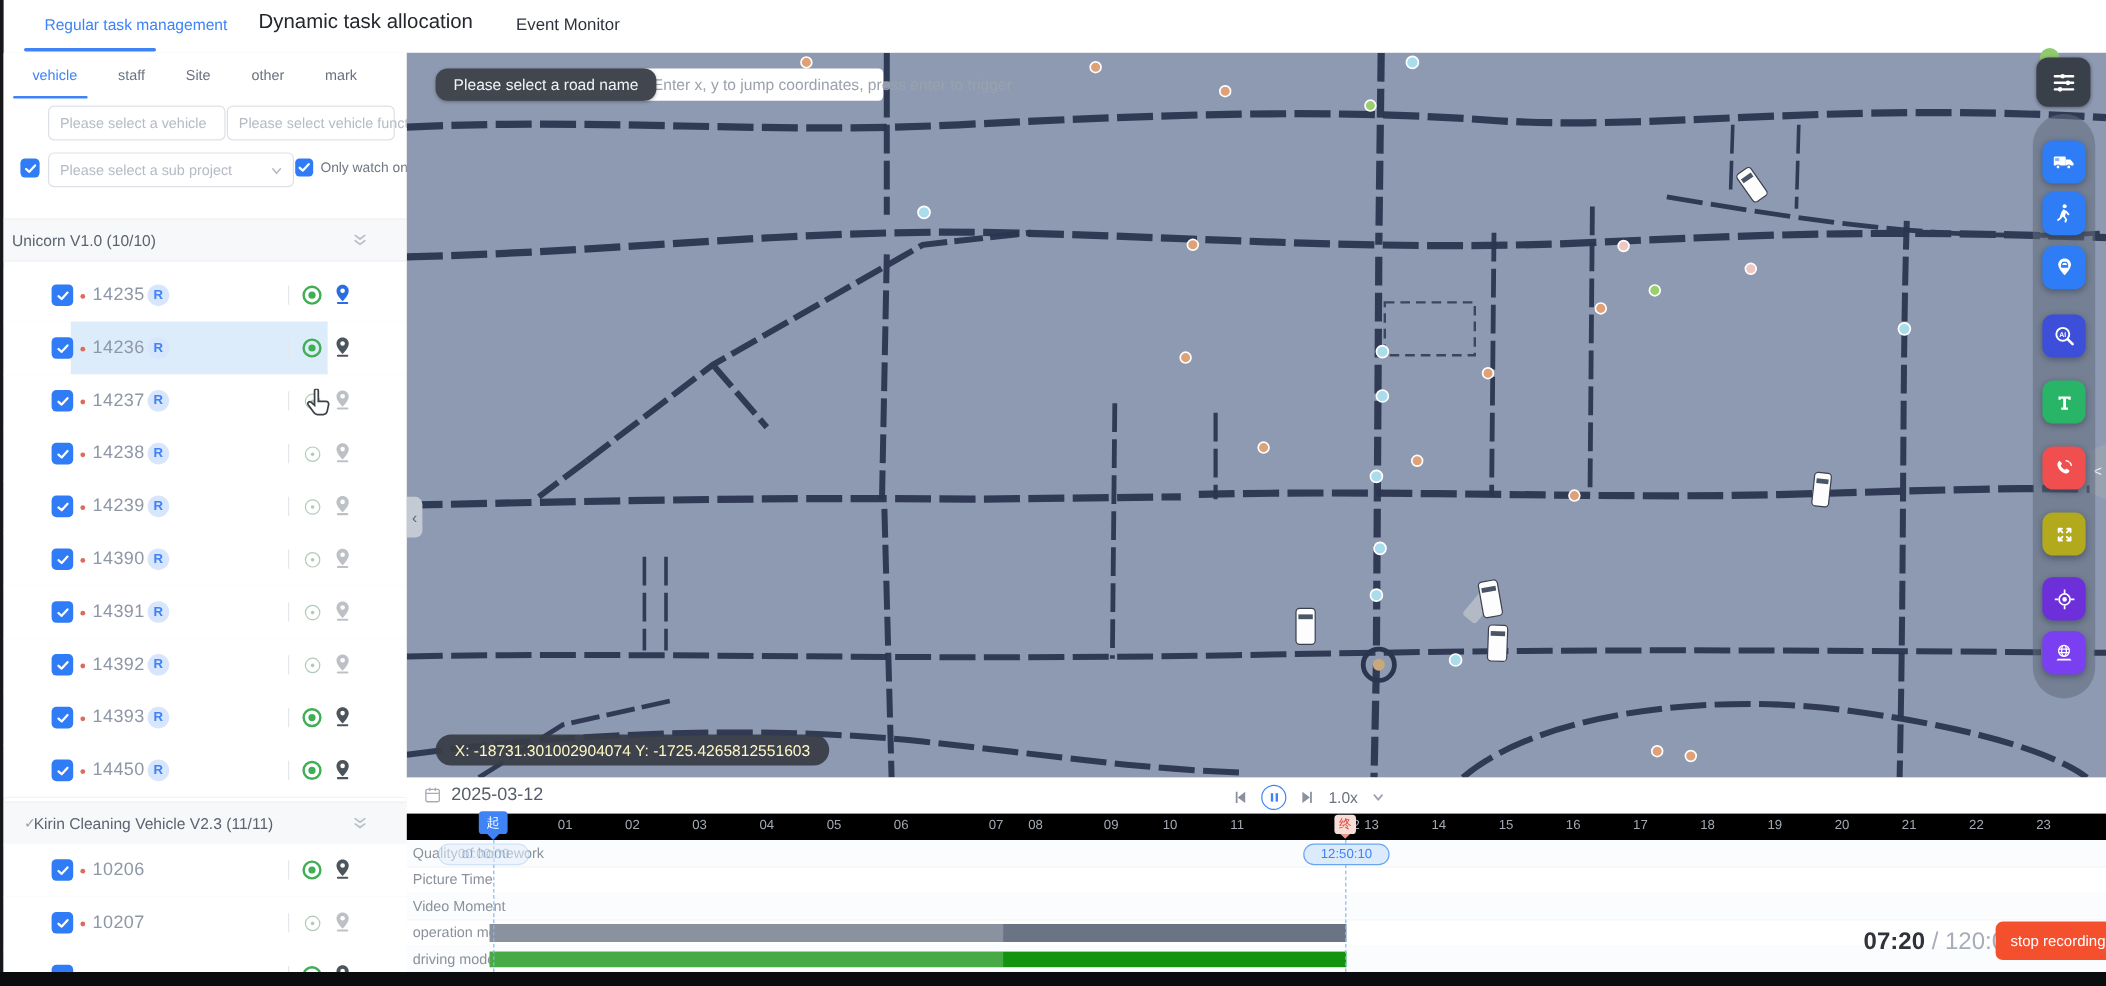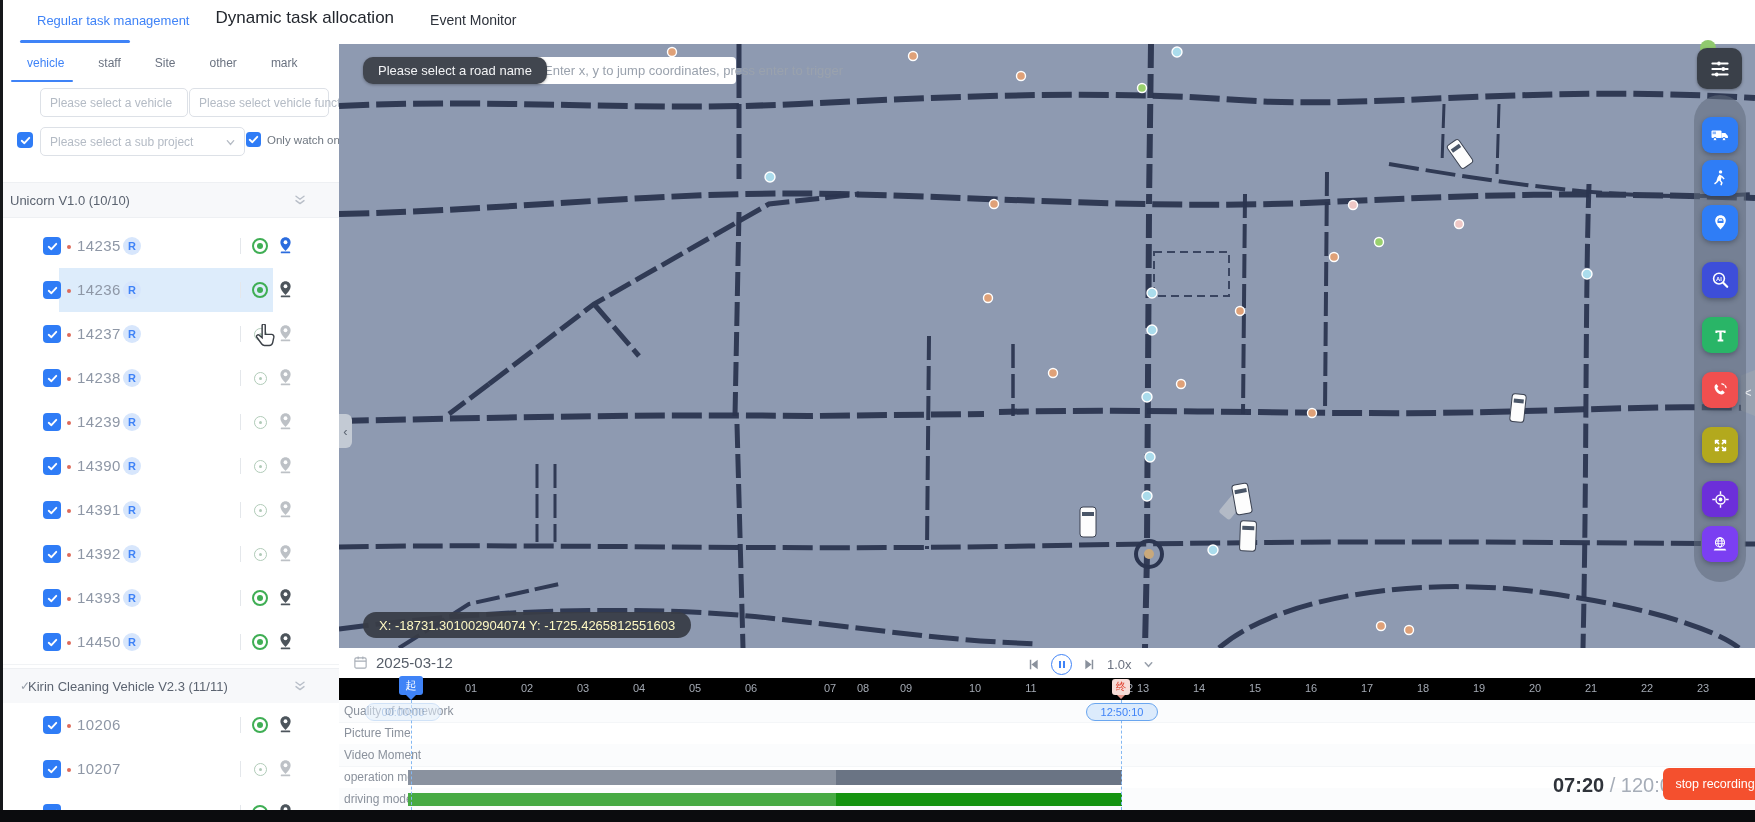--- a/index.html
+++ b/index.html
@@ -533,21 +533,21 @@
   <div id="ruler">
       <span class="hlabel" style="left: 63px;">00</span>
       <span class="hlabel" style="left: 119px;">01</span>
       <span class="hlabel" style="left: 175px;">02</span>
       <span class="hlabel" style="left: 231px;">03</span>
       <span class="hlabel" style="left: 287px;">04</span>
       <span class="hlabel" style="left: 343px;">05</span>
       <span class="hlabel" style="left: 399px;">06</span>
       <span class="hlabel" style="left: 455px; margin-left: 23px;">07</span>
       <span class="hlabel" style="left: 511px;">08</span>
-      <span class="hlabel" style="left: 554px;">09</span>
+      <span class="hlabel" style="left: 574px;">09</span>
       <span class="hlabel" style="left: 623px;">10</span>
       <span class="hlabel" style="left: 679px;">11</span>
       <span class="hlabel" style="left: 735px; margin-left: 40px;">12</span>
       <span class="hlabel" style="left: 791px;">13</span>
       <span class="hlabel" style="left: 847px;">14</span>
       <span class="hlabel" style="left: 903px;">15</span>
       <span class="hlabel" style="left: 959px;">16</span>
       <span class="hlabel" style="left: 1015px;">17</span>
       <span class="hlabel" style="left: 1071px;">18</span>
       <span class="hlabel" style="left: 1127px;">19</span>

